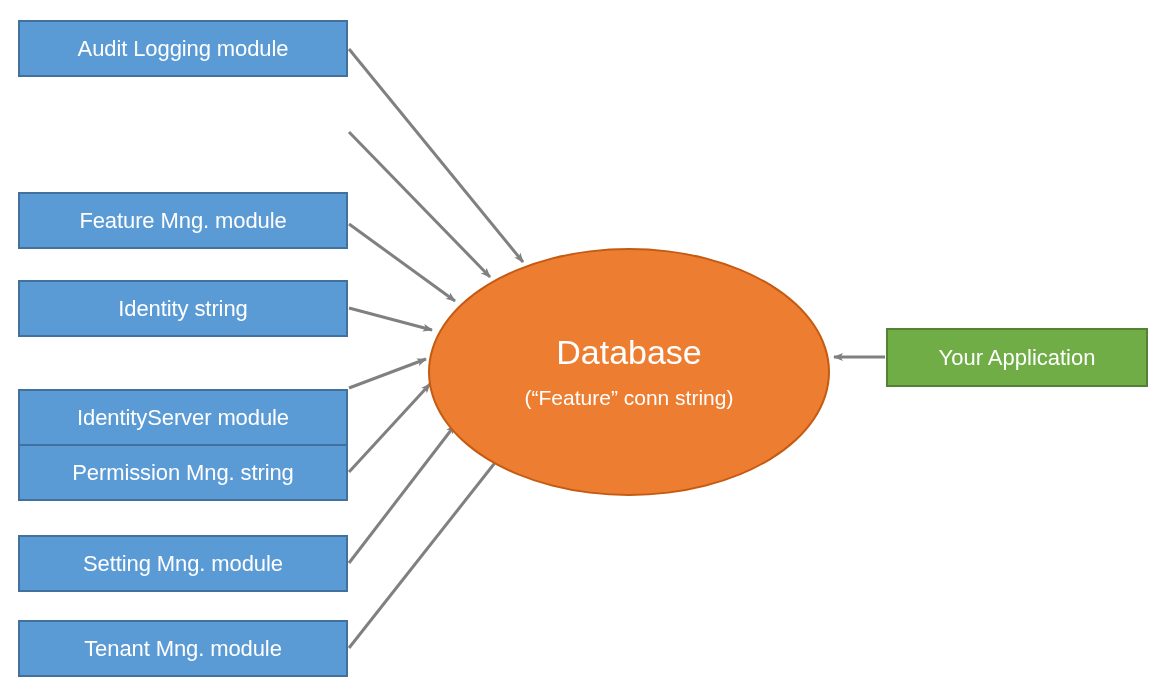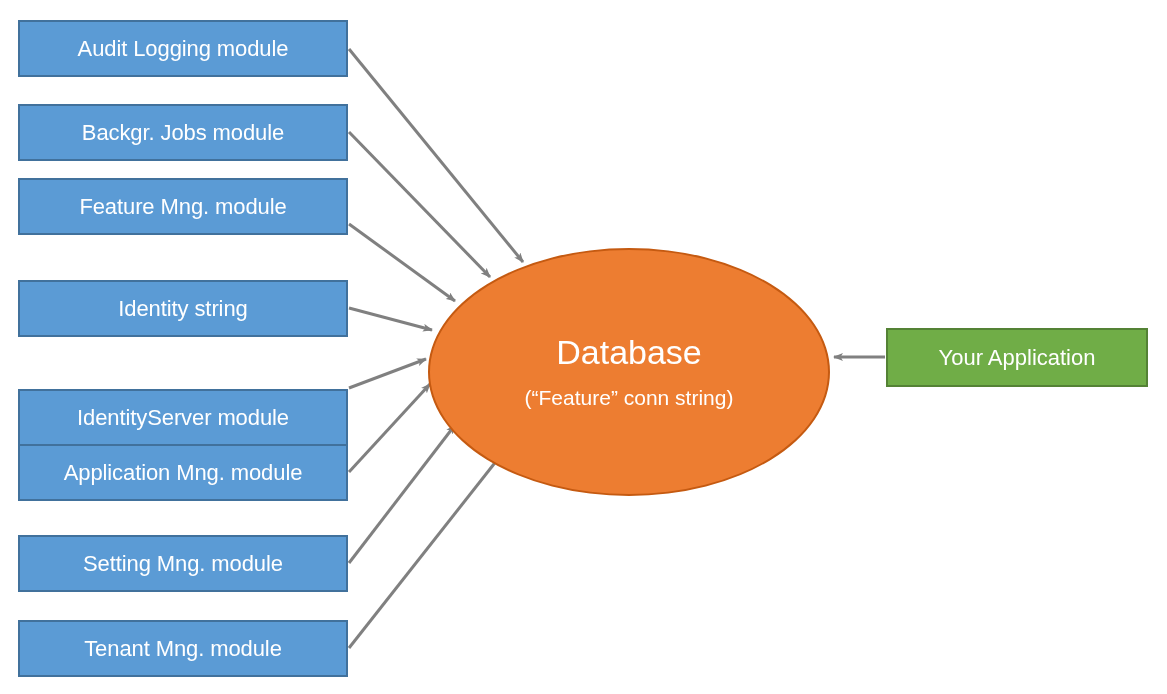--- a/index.html
+++ b/index.html
@@ -90,34 +90,31 @@
         <line x1="349" y1="472" x2="430" y2="384" stroke="#808080" stroke-width="3" marker-end="url(#arrowhead)"></line>
         <line x1="349" y1="563" x2="455" y2="425" stroke="#808080" stroke-width="3" marker-end="url(#arrowhead)"></line>
         <line x1="349" y1="648" x2="505" y2="450" stroke="#808080" stroke-width="3" marker-end="url(#arrowhead)"></line>
         <line x1="885" y1="357" x2="834" y2="357" stroke="#808080" stroke-width="3" marker-end="url(#arrowhead)"></line>
       </g>
   </svg>
 
   <div class="node module-box" style="top:20px;">
     <span>Audit Logging module</span>
   </div>
-  <div class="node module-box" style="top:104px;">
-    <span>Backgr. Jobs module</span>
-  </div>
-  <div class="node module-box" style="top:178px;">
+  <div class="node module-box" style="top:192px;">
     <span>Feature Mng. module</span>
   </div>
   <div class="node module-box" style="top:280px;">
     <span>Identity string</span>
   </div>
   <div class="node module-box" style="top:360px;margin-top:29px;">
     <span>IdentityServer module</span>
   </div>
   <div class="node module-box" style="top:444px;">
-    <span>Application Mng. module</span>
+    <span>Permission Mng. string</span>
   </div>
   <div class="node module-box" style="top:535px;">
     <span>Setting Mng. module</span>
   </div>
   <div class="node module-box" style="top:620px;">
     <span>Tenant Mng. module</span>
   </div>
 
   <div class="node db-ellipse">
     <span class="db-title">Database</span>

